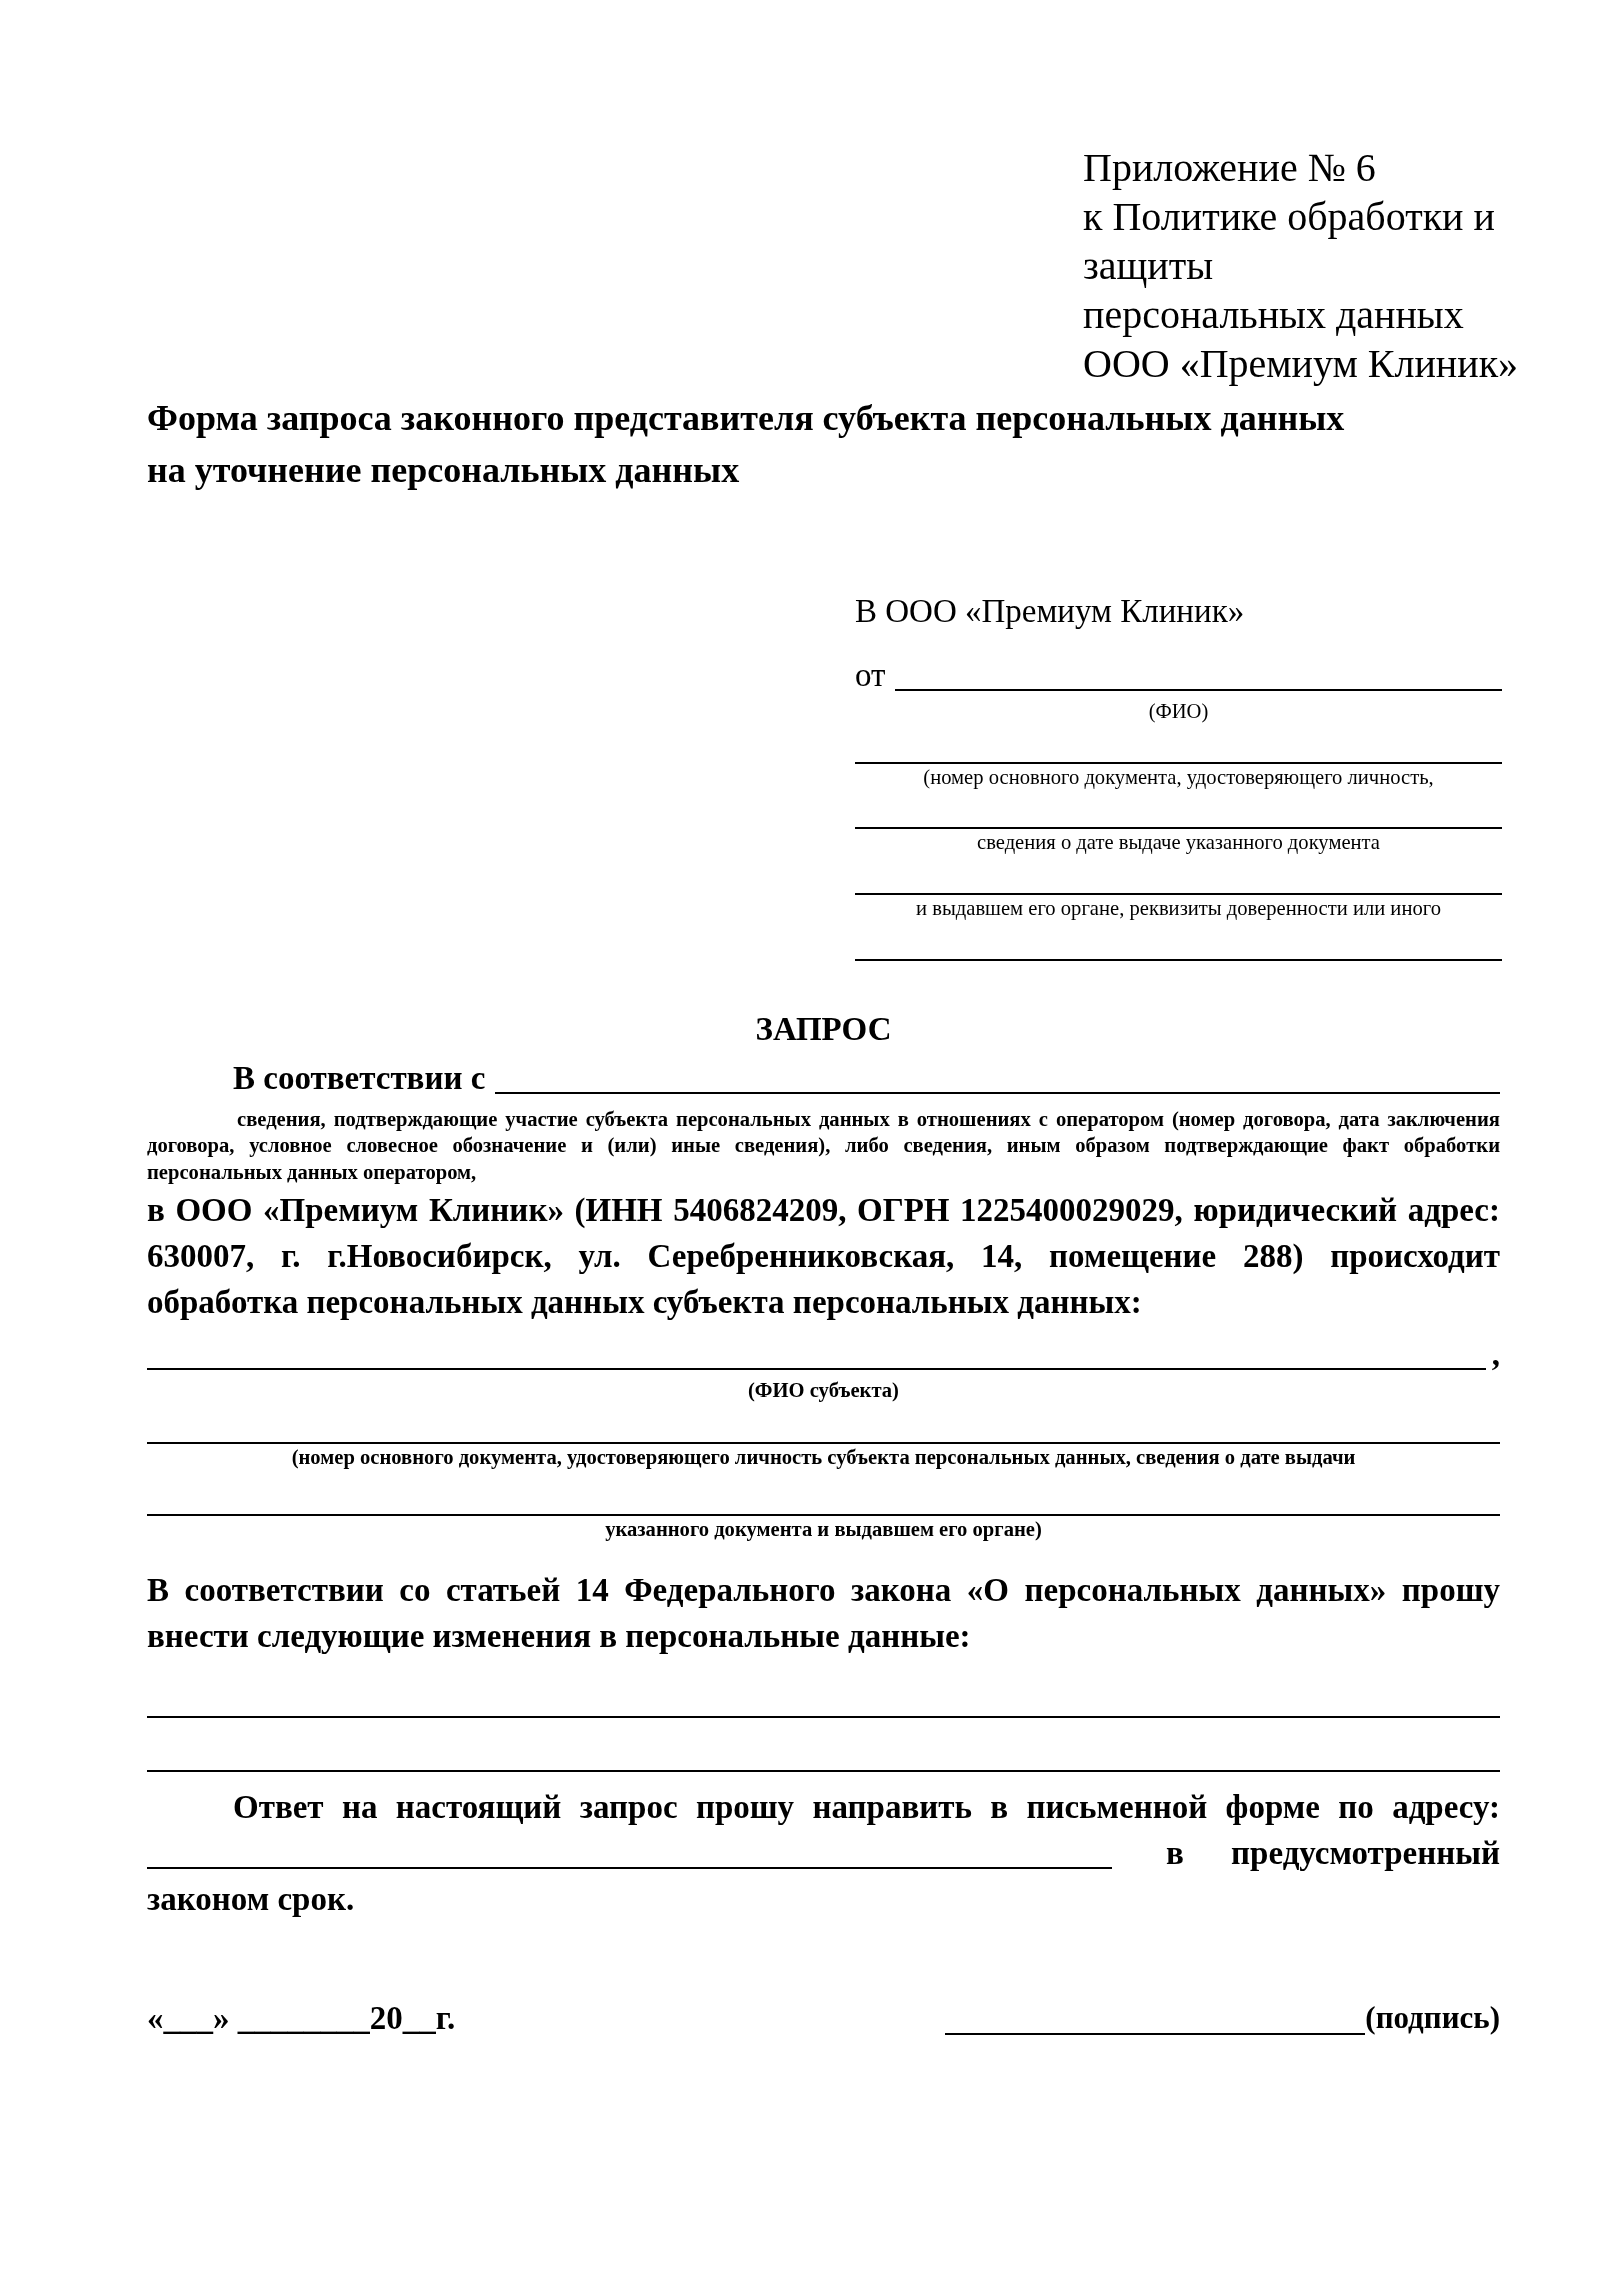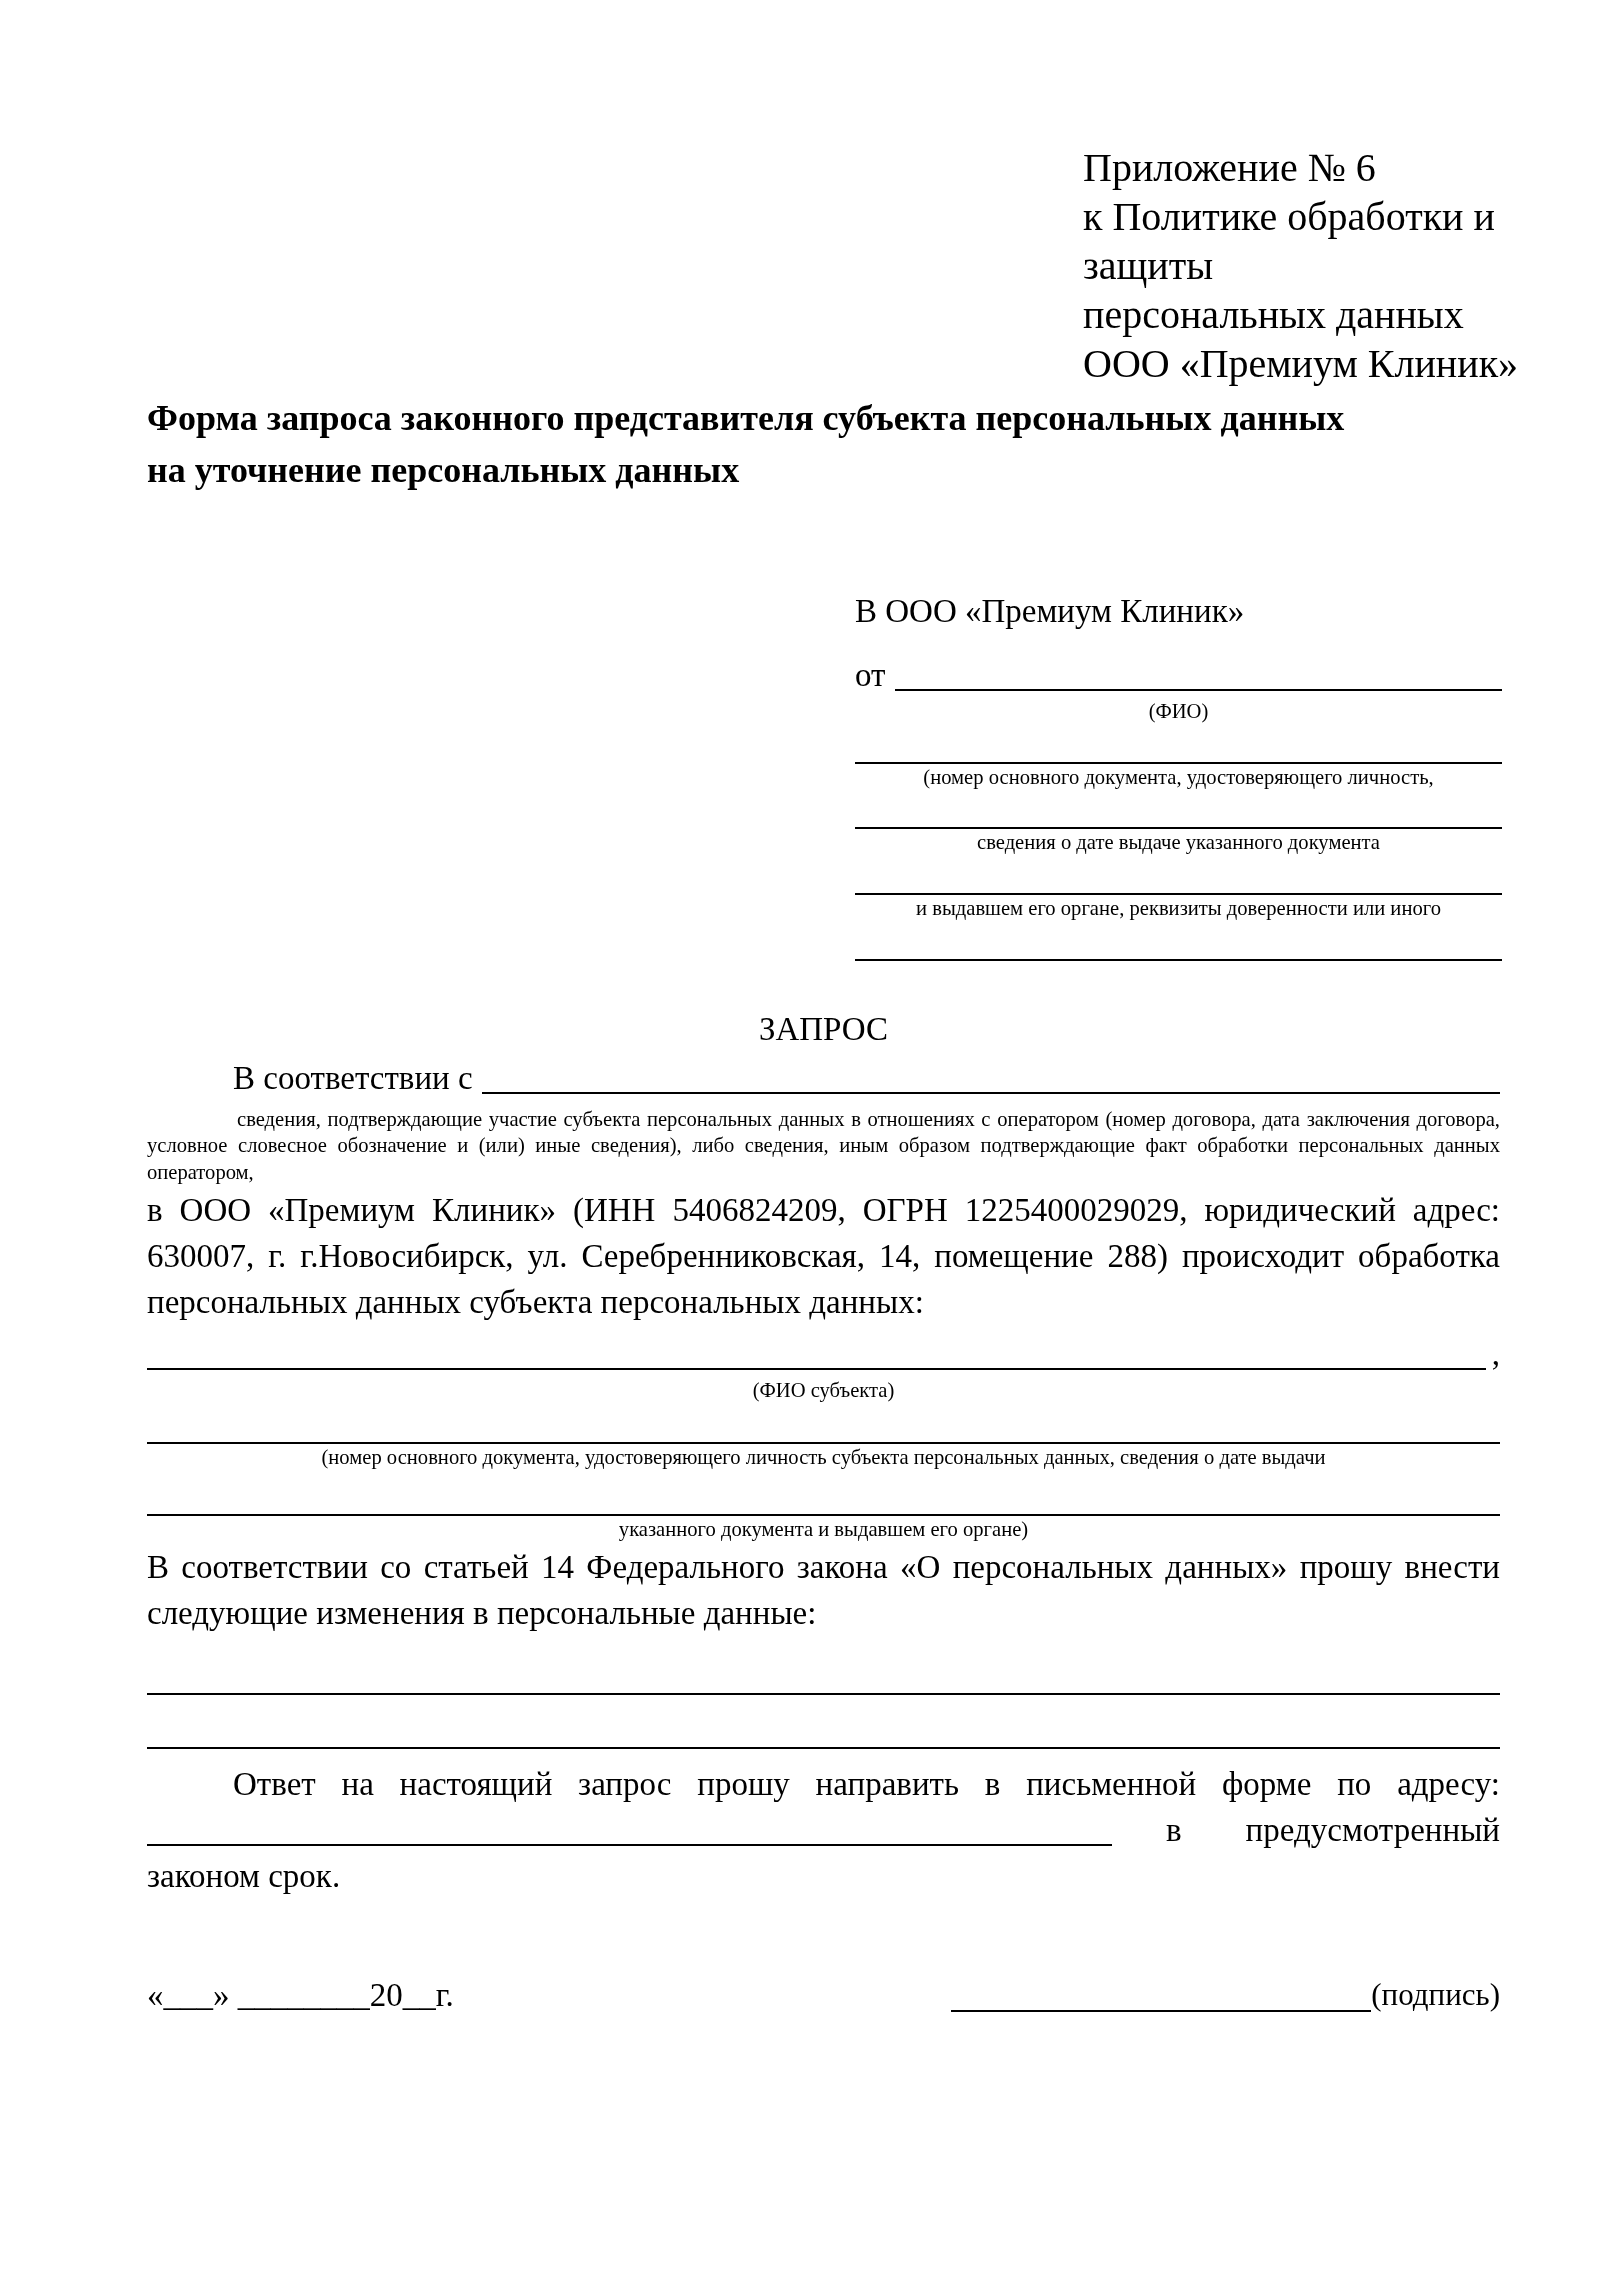--- a/index.html
+++ b/index.html
@@ -33,31 +33,31 @@
     font-size:36px; line-height:52px;
   }
   .addressee {
     position:absolute; left:855px; top:588px; width:647px;
   }
   .addressee .fieldrow { margin-top:18px; }
   .addr-row { margin-top:12.7px; }
   .addr-row .rule { height:26.5px; }
 
   .main {
-    position:absolute; left:147px; top:1006px; width:1353px;
+    position:absolute; left:147px; top:1006px; width:1353px;font-weight:bold;
   }
   .req-heading { text-align:center; }
   .accord-row  { padding-left:86px; margin-top:2.9px; }
   .accord-cap  { text-indent:90px; margin-top:4.9px; text-align:justify; }
   .operator-par{ margin-top:2px; }
   .fio-row     { margin-top:5.9px; }
   .fio-row .fill { margin-left:0; margin-right:5.9px; }
   .doc-rule-1  { height:29px; margin-top:11.8px; }
   .doc-rule-2  { height:27.4px; margin-top:17.6px; }
-  .article-par { margin-top:2px; }
+  .article-par { margin-top:25px; }
   .blank-rule-1{ height:51px; margin-top:7.8px; }
   .blank-rule-2{ height:54px; }
   .answer-l1   { margin-top:11.8px; text-indent:86px; }
   .answer-l2   { display:flex; }
   .answer-l2 .addr-rule { width:965px; margin-bottom:6.9px; }
   .answer-l2 .w1 { margin-left:54px; }
   .answer-l2 .w2 { margin-left:auto; }
   .footer-row  { margin-top:73px; display:flex; justify-content:space-between; align-items:flex-end; }
   .sig { display:flex; align-items:flex-end; font-size:31px; }
   .sig .sig-rule { width:420px; margin-bottom:5.9px; }

